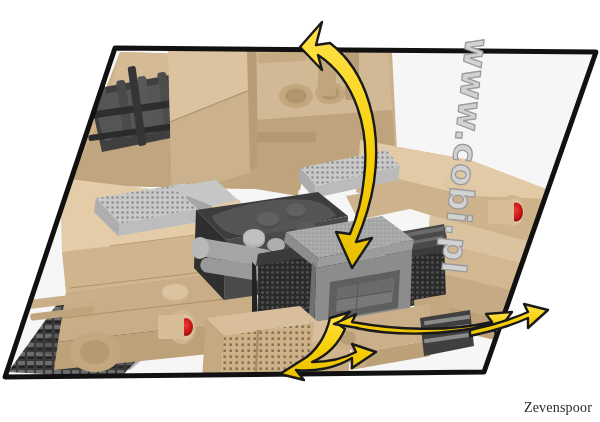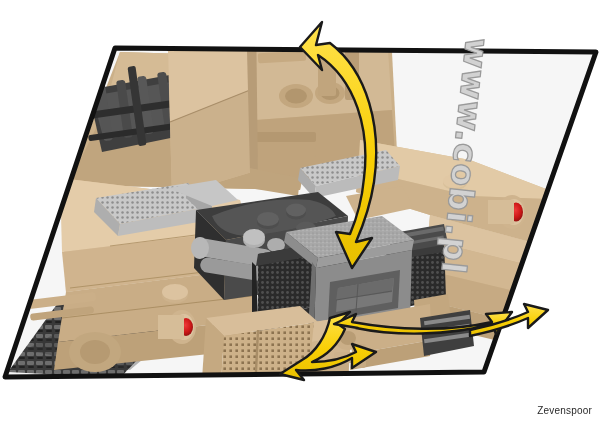--- a/index.html
+++ b/index.html
@@ -26,22 +26,22 @@
     text-shadow:0 0 1px #8f8f8f;
     white-space:nowrap;
     pointer-events:none;
     user-select:none;
   }
 
   
   .caption{
     position:absolute;
     right:8px;bottom:6px;
-    font-family:Liberation Sans, sans-serif;
-    font-size:10px;
+    font-family:Liberation Serif, serif;
+    font-size:14px;
     color:#2a2a2a;
     letter-spacing:.2px;
   }
 </style>
 </head>
 <body>
 
 <div id="page">
 
   <svg class="frame-svg" viewBox="0 0 600 422">

